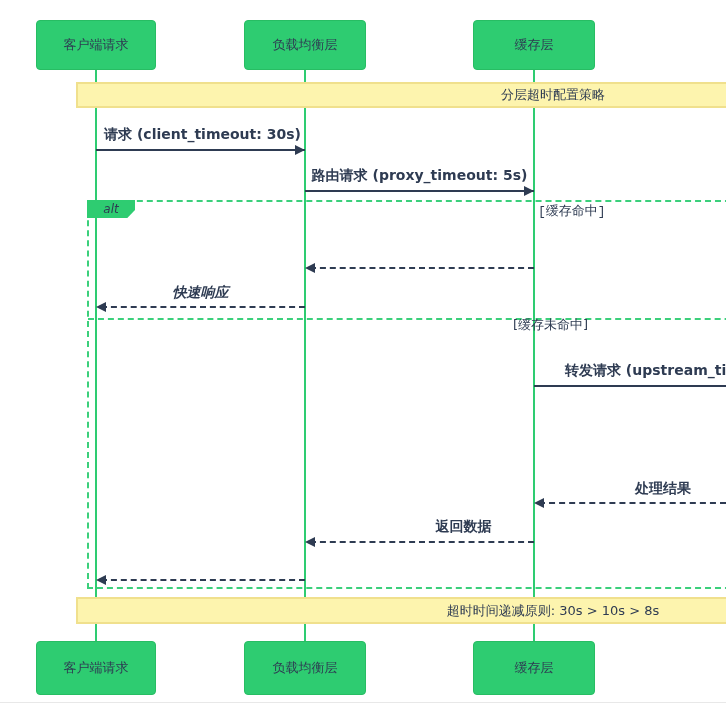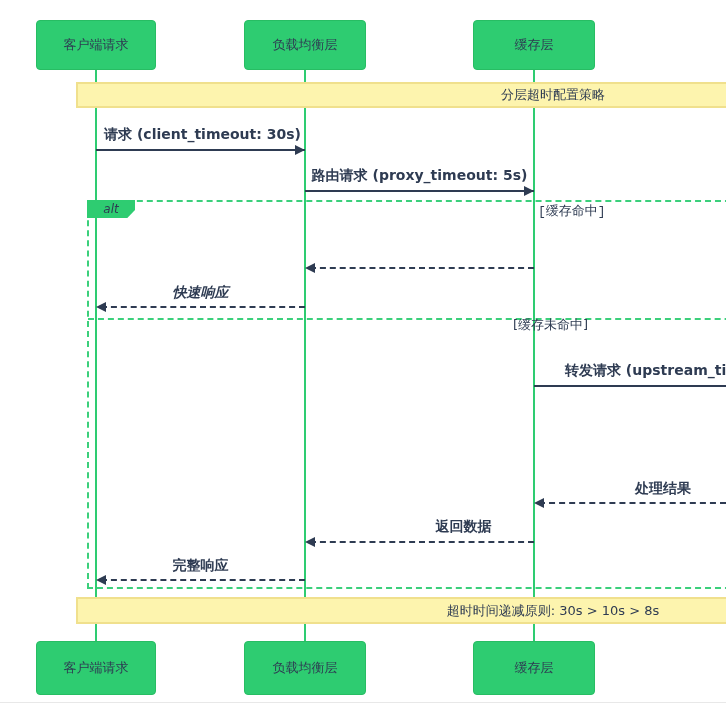--- a/index.html
+++ b/index.html
@@ -83,21 +83,20 @@
   <div class="msg-line" style="left:534px;top:385px;width:192px;"></div>
 
   <div class="msg-label" style="left:534px;top:478px;width:258px;">处理结果</div>
   <div class="msg-line dashed" style="left:539px;top:502px;width:187px;"></div>
   <div class="ah l" style="left:534px;top:498px;"></div>
 
   <div class="msg-label" style="left:305px;top:516px;width:229px;margin-left:44px;">返回数据</div>
   <div class="msg-line dashed" style="left:310px;top:541px;width:224px;"></div>
   <div class="ah l" style="left:305px;top:537px;"></div>
 
-  <div class="msg-label" style="left:96px;top:555px;width:209px;">完整响应</div>
   <div class="msg-line dashed" style="left:101px;top:579px;width:204px;"></div>
   <div class="ah l" style="left:96px;top:575px;"></div>
 
   <div class="note" style="left:76px;top:82px;width:954px;height:26px;">分层超时配置策略</div>
   <div class="note" style="left:76px;top:597px;width:954px;height:27px;">超时时间递减原则:  30s &gt; 10s &gt; 8s</div>
 
   <div class="actor" style="left:36px;top:20px;width:120px;">客户端请求</div>
   <div class="actor" style="left:244px;top:20px;width:122px;">负载均衡层</div>
   <div class="actor" style="left:473px;top:20px;width:122px;">缓存层</div>
 

